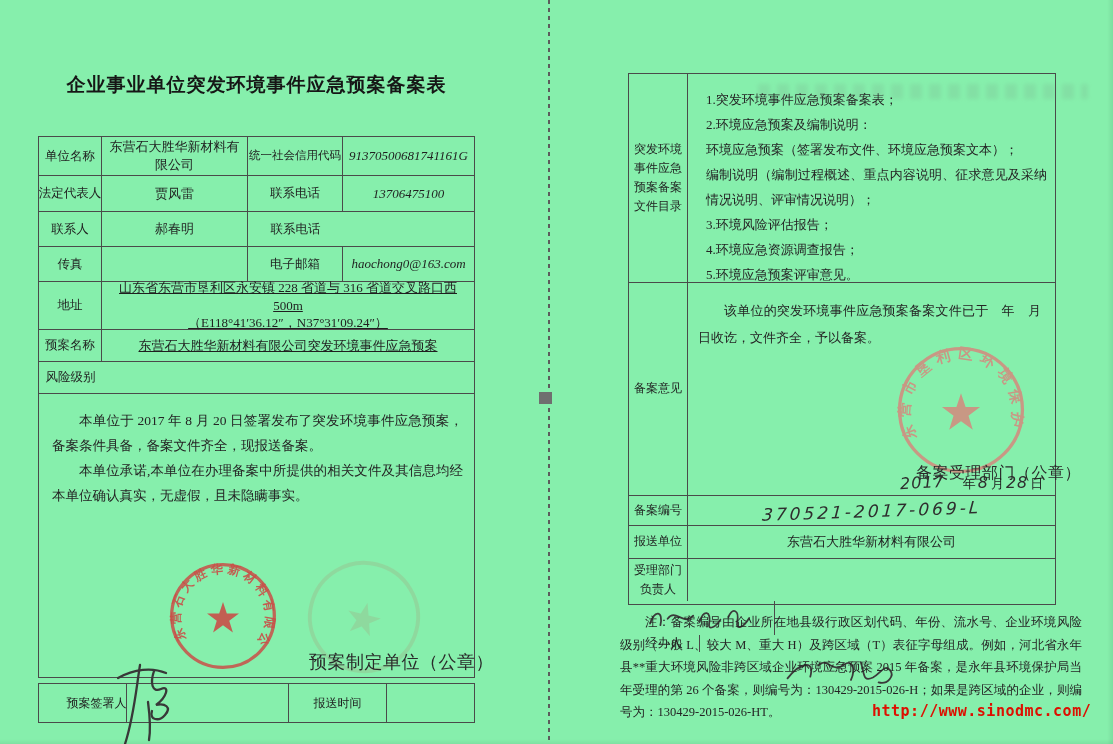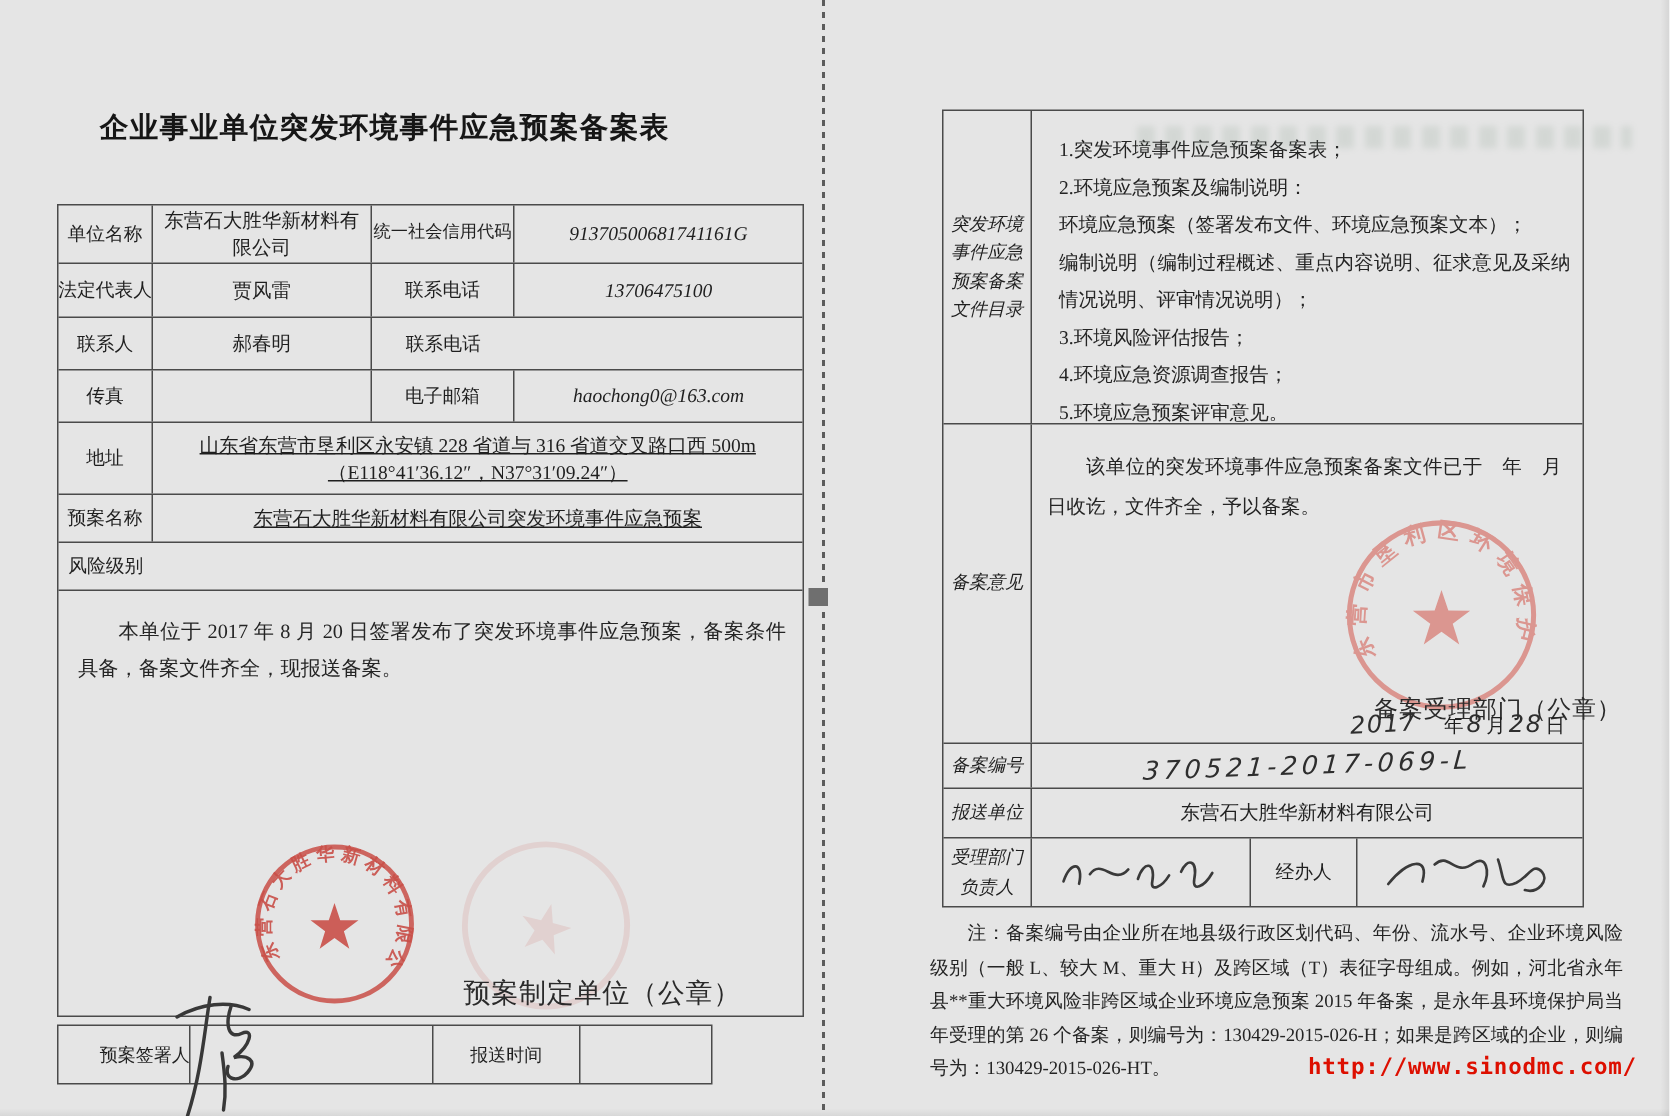--- a/index.html
+++ b/index.html
@@ -1,35 +1,35 @@
 <!DOCTYPE html>
 <html><head>
 <meta charset="utf-8">
 <style>
   * { margin:0; padding:0; box-sizing:border-box; }
   html,body { background:#ffffff; }
   body { font-family:"Liberation Serif","DejaVu Serif",serif; color:#1f1f1f; }
-  .scan { position:relative; width:1113px; height:744px; background:#e5e5e5; overflow:hidden; }
+  .scan { position:relative; width:1113px; height:744px; background:#86efac; overflow:hidden; }
 
   
   .edge-right { position:absolute; right:0; top:0; bottom:0; width:6px;
     background:linear-gradient(to right, rgba(0,0,0,0), rgba(0,0,0,.07)); }
   .edge-bottom { position:absolute; left:0; right:0; bottom:0; height:5px;
     background:linear-gradient(to bottom, rgba(0,0,0,0), rgba(0,0,0,.06)); }
 
   
   .divider { position:absolute; left:548px; top:0; width:2px; height:744px;
     background:repeating-linear-gradient(180deg,#5c5c5c 0 4px, transparent 4px 8px); }
   .film-mark { position:absolute; left:539px; top:392px; width:13px; height:12px; background:#6f6f6f; }
 
   
   .l-title { position:absolute; left:38px; top:72px; width:437px; text-align:center;
     font-size:19px; font-weight:bold; letter-spacing:1px; color:#161616; }
 
-  .ltable { position:absolute; left:38px; top:136px; width:498px; border:1px solid #4a4a4a; background:transparent; }
+  .ltable { position:absolute; left:38px; top:136px; width:437px; border:1px solid #4a4a4a; background:transparent; }
   .lrow { display:flex; border-bottom:1px solid #4a4a4a; align-items:stretch; }
   .lrow:last-child { border-bottom:none; }
   .lcell { display:flex; align-items:center; justify-content:center; text-align:center;
     border-right:1px solid #4a4a4a; font-size:12.5px; line-height:1.35; padding:2px 3px; }
   .lcell:last-child { border-right:none; }
   .lc1 { width:63px; flex:none; }
   .lc2 { width:146px; flex:none; }
   .lc3 { width:95px; flex:none; }
   .lc4 { flex:1;font-style:italic; }
   .lspan { flex:1;text-decoration:underline; }
@@ -63,24 +63,24 @@
   
   .sig { position:absolute; pointer-events:none; }
   .sig-signer { left:104px; top:662px; width:90px; height:84px; }
   .hand { font-family:"DejaVu Sans",sans-serif; font-style:italic; color:#2e2e2e; }
   .filing-no { display:inline-block; font-size:17px; letter-spacing:3px;
     transform:rotate(-2deg) skewX(-6deg); }
 
   
   .rtable { position:absolute; left:628px; top:73px; width:428px; border:1px solid #4a4a4a; }
   .rrow { display:flex; border-bottom:1px solid #4a4a4a; align-items:stretch; }
-  .rrow:last-child { border-bottom:none; }
+  .rrow:last-child { border-bottom:none;flex-direction:column; }
   .rlabel { width:59px; flex:none; border-right:1px solid #4a4a4a; display:flex;
     align-items:center; justify-content:center; text-align:center; font-size:12px;
-    line-height:1.6; padding:2px 5px;font-style:italic; }
+    line-height:1.6; padding:2px 5px; }
   .rcontent { flex:1; position:relative; }
 
   .catalog { padding:13px 8px 0 18px; }
   .catalog div { font-size:13px; line-height:25px; text-align:justify; color:#242424; }
 
   .bleed-through { position:absolute; left:70px; top:10px; width:330px; height:15px;
     background:repeating-linear-gradient(90deg, rgba(115,140,122,.55) 0 12px, transparent 12px 19px);
     filter:blur(2px); opacity:.28; }
 
   .opinion { padding:14px 14px 0 10px; font-size:13px; line-height:27px;
@@ -151,20 +151,21 @@
       <div class="lrow" style="height:32px">
         <div class="lcell lc1">预案名称</div>
         <div class="lcell lspan val">东营石大胜华新材料有限公司突发环境事件应急预案</div>
       </div>
       <div class="lrow" style="height:32px">
         <div class="lcell lc1">风险级别</div>
       </div>
       <div class="lrow" style="height:283px">
         <div class="lblock">
           <p class="first">本单位于 2017 年 8 月 20 日签署发布了突发环境事件应急预案，备案条件具备，备案文件齐全，现报送备案。</p>
+          <p>本单位承诺,本单位在办理备案中所提供的相关文件及其信息均经本单位确认真实，无虚假，且未隐瞒事实。</p>
         </div>
       </div>
     </div>
 
     <div class="lrow-bottom">
       <div class="lcell bc1 nowrap">预案签署人</div>
       <div class="lcell bc2"></div>
       <div class="lcell bc3">报送时间</div>
       <div class="lcell bc4"></div>
     </div>

